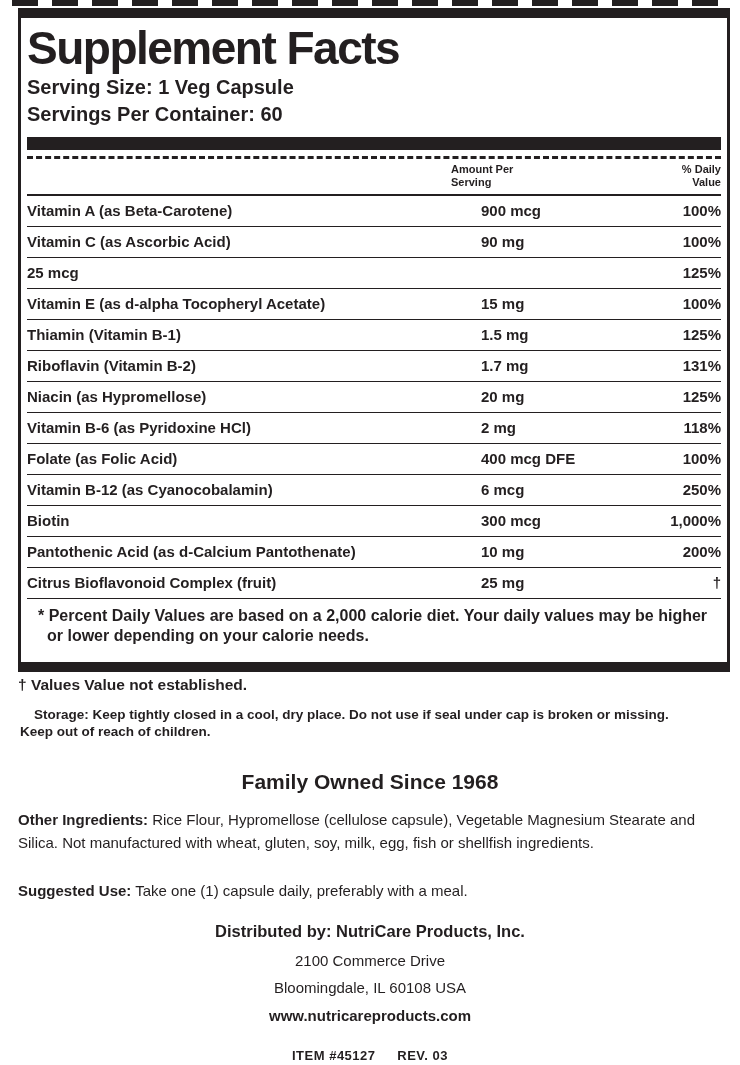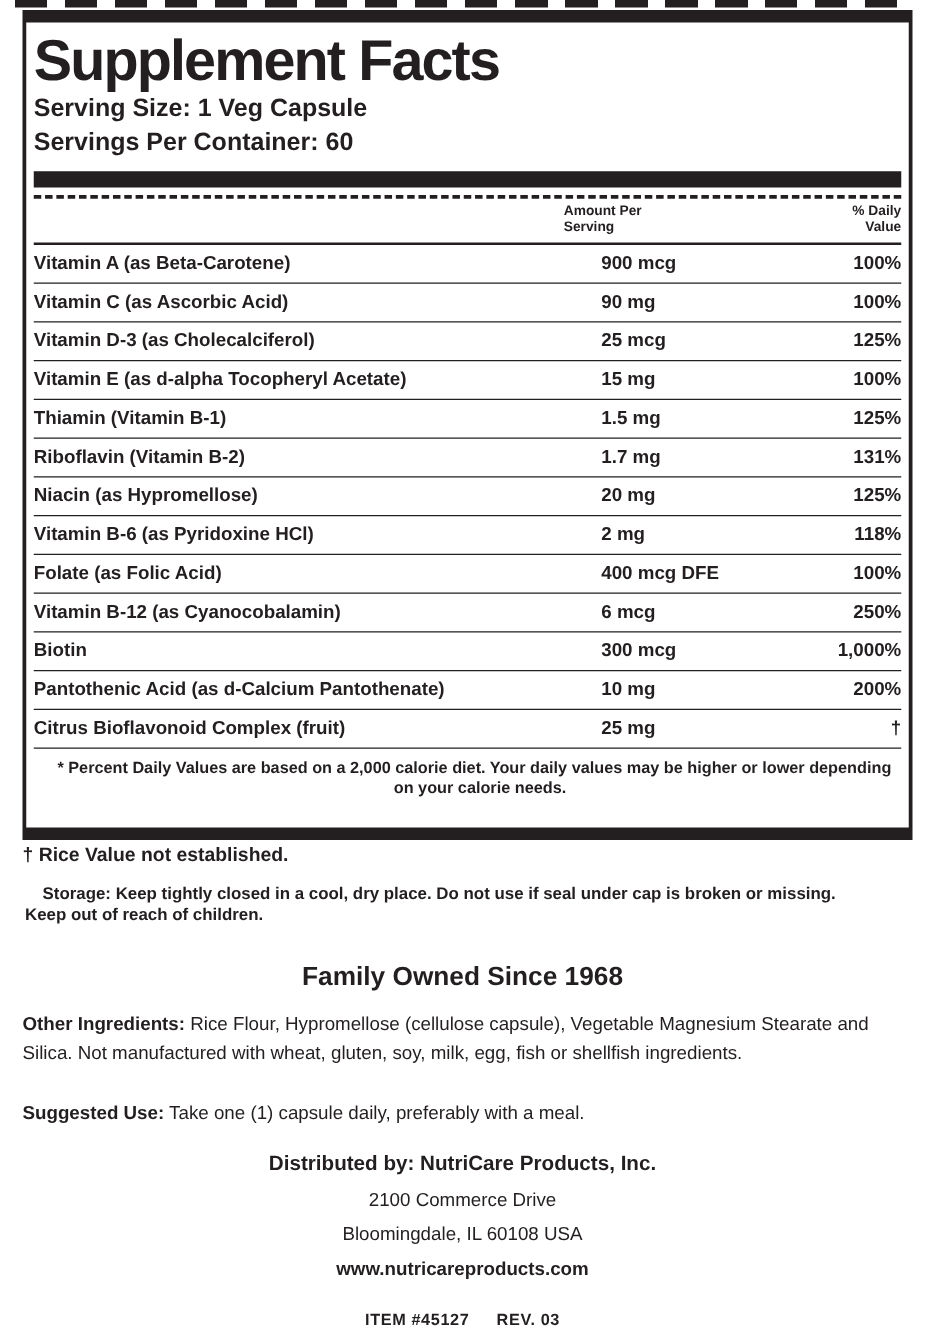--- a/index.html
+++ b/index.html
@@ -41,22 +41,22 @@
   .sf-rows{margin-top:0;}
   .sf-row{
     display:flex;align-items:center;height:31px;box-sizing:border-box;
     font-size:15px;font-weight:bold;border-bottom:1px solid #231f20;gap:30px;
   }
   .sf-row:last-child{border-bottom:1px solid #231f20;}
   .r-name{width:424px;flex:none;padding-right:4px;box-sizing:border-box;}
   .r-amt{flex:1;text-align:left;}
   .r-dv{width:95px;flex:none;text-align:right;}
   .sf-footnote{
-    font-size:13px;font-weight:bold;line-height:1.3;
-    margin-top:7px;padding-left:20px;text-indent:-9px;text-align:center;
+    font-size:16px;font-weight:bold;line-height:1.3;
+    margin-top:7px;padding-left:20px;text-indent:-9px;
   }
   
   .dv-note{position:absolute;left:18px;top:676px;font-size:15.5px;font-weight:bold;}
   .storage-note{
     position:absolute;left:20px;top:706px;width:655px;
     font-size:13.5px;font-weight:bold;line-height:1.28;text-indent:14px;
   }
   .tagline{
     position:absolute;left:0;top:770px;width:740px;text-align:center;
     font-size:21px;font-weight:bold;
@@ -115,21 +115,20 @@
       <div class="r-name">Vitamin A (as Beta-Carotene)</div>
       <div class="r-amt">900 mcg</div>
       <div class="r-dv">100%</div>
     </div>
       <div class="sf-row" style="">
       <div class="r-name">Vitamin C (as Ascorbic Acid)</div>
       <div class="r-amt">90 mg</div>
       <div class="r-dv">100%</div>
     </div>
       <div class="sf-row" style="">
-      <div class="r-name">Vitamin D-3 (as Cholecalciferol)</div>
       <div class="r-amt">25 mcg</div>
       <div class="r-dv">125%</div>
     </div>
       <div class="sf-row" style="">
       <div class="r-name">Vitamin E (as d-alpha Tocopheryl Acetate)</div>
       <div class="r-amt">15 mg</div>
       <div class="r-dv">100%</div>
     </div>
       <div class="sf-row" style="">
       <div class="r-name">Thiamin (Vitamin B-1)</div>
@@ -174,21 +173,21 @@
       <div class="sf-row" style="">
       <div class="r-name">Citrus Bioflavonoid Complex (fruit)</div>
       <div class="r-amt">25 mg</div>
       <div class="r-dv">†</div>
     </div>
     </div>
 
   <div class="sf-footnote">* Percent Daily Values are based on a 2,000 calorie diet. Your daily values may be higher or lower depending on your calorie needs.</div>
 </div>
 
-<div class="dv-note">† Rice Value not established.</div>
+<div class="dv-note">† Values Value not established.</div>
 
 <div class="storage-note">Storage: Keep tightly closed in a cool, dry place. Do not use if seal under cap is broken or missing. Keep out of reach of children.</div>
 
 <div class="tagline">Family Owned Since 1968</div>
 
 <div class="other-ing">
   <b>Other Ingredients:</b>
   <span>Rice Flour, Hypromellose (cellulose capsule), Vegetable Magnesium Stearate and Silica. Not manufactured with wheat, gluten, soy, milk, egg, fish or shellfish ingredients.</span>
 </div>
 

